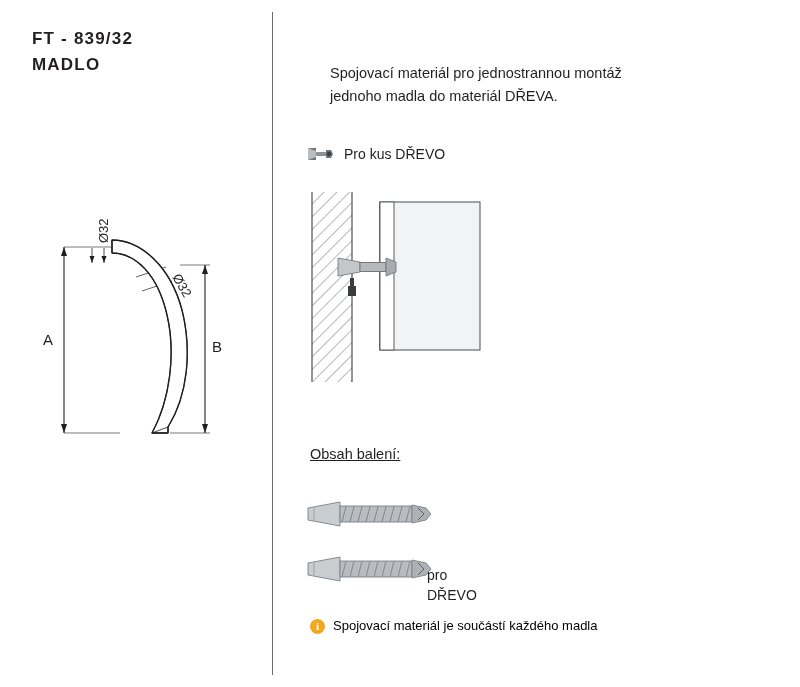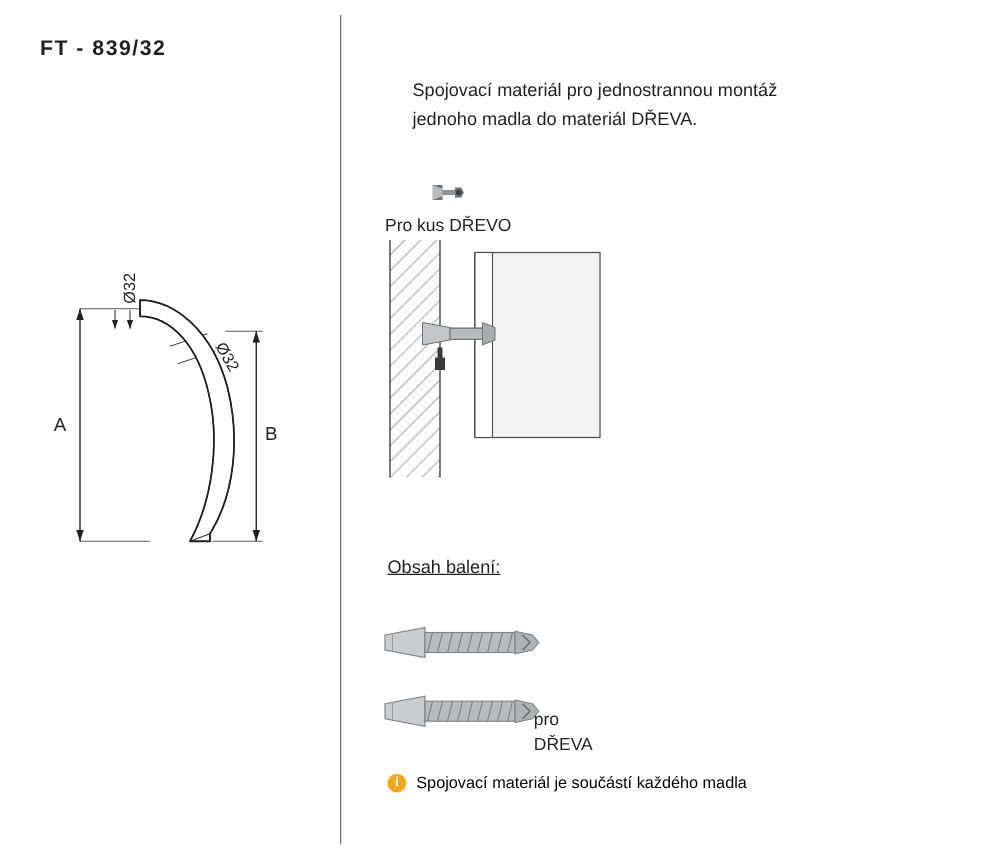--- a/index.html
+++ b/index.html
@@ -70,21 +70,20 @@
     color: #231f20;
     margin-left: 24px;
   }
   .pro-kus-row {
     position: absolute;
     left: 308px;
     top: 146px;
     display: flex;
     align-items: center;
     gap: 10px;
-    flex-direction: column;
   }
   .pro-kus-label {
     font-size: 14px;
     color: #231f20;
   }
   .mount-drawing {
     position: absolute;
     left: 300px;
     top: 190px;
     width: 260px;
@@ -155,20 +154,21 @@
 </style>
 </head>
 <body>
 
 <div class="page">
 
   <div class="divider"></div>
 
   <div class="left-title">
     <div>FT - 839/32</div>
+    <div>MADLO</div>
   </div>
 
   <div class="drawing-left">
     <svg width="245" height="250" viewBox="0 0 245 250">
 
       <line x1="44" y1="32" x2="44" y2="218" stroke="#231f20" stroke-width="1.1"></line>
       <polygon points="44,32 41,41 47,41" fill="#231f20"></polygon>
       <polygon points="44,218 41,209 47,209" fill="#231f20"></polygon>
       <text class="lbl" x="23" y="130">A</text>
 
@@ -295,21 +295,21 @@
           <line x1="110" y1="6" x2="106" y2="22"></line>
         </g>
         <path d="M112,5 L126,8 L131,14 L126,20 L112,23 Z" fill="#aeb2b6" stroke="#7d8287" stroke-width="0.9"></path>
         <path d="M118,8 L124,14 L118,20" fill="none" stroke="#5e6366" stroke-width="1"></path>
       </g>
     </svg>
   </div>
 
   <div class="screw-note">
     <div>pro</div>
-    <div>DŘEVA</div>
+    <div>DŘEVO</div>
   </div>
 
   <div class="info-row">
     <span class="info-icon">i</span>
     <span class="info-text">Spojovací materiál je součástí každého madla</span>
   </div>
 
 </div>
 
 </body></html>

